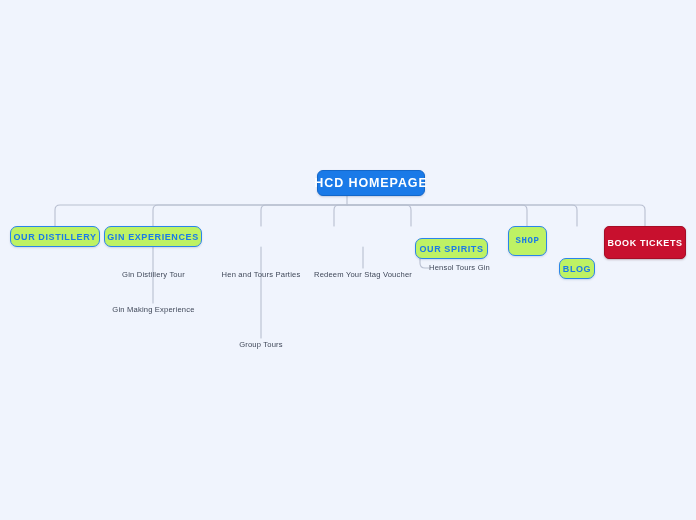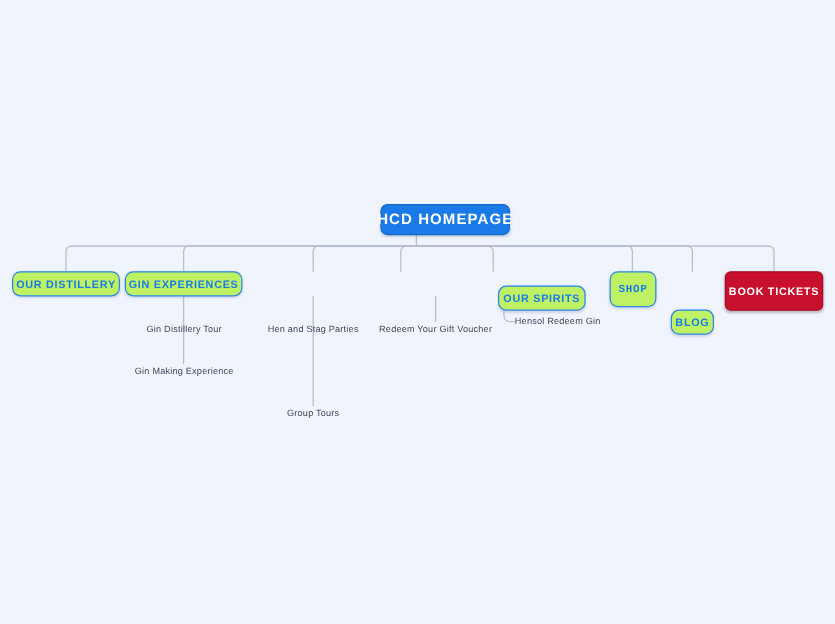--- a/index.html
+++ b/index.html
@@ -128,22 +128,22 @@
   <div class="node node-l2" style="left:508px; top:226px; width:39px; height:30px;font-family:Liberation Mono, monospace;">SHOP</div>
 
   <div class="node node-l2" style="left:559px; top:226px; width:36px; height:21px;margin-top:32px;">BLOG</div>
 
   <div class="node node-l2-accent" style="left:604px; top:226px; width:82px; height:33px;">BOOK TICKETS</div>
 
   <div class="node-leaf" style="left:104px; top:268px; width:99px; height:13px;">Gin Distillery Tour</div>
 
   <div class="node-leaf" style="left:99px; top:303px; width:109px; height:13px;">Gin Making Experience</div>
 
-  <div class="node-leaf" style="left:210px; top:268px; width:102px; height:13px;">Hen and Stag Parties</div>
+  <div class="node-leaf" style="left:210px; top:268px; width:102px; height:13px;">Hen and Tours Parties</div>
 
 
   <div class="node-leaf" style="left:228px; top:338px; width:66px; height:13px;">Group Tours</div>
 
-  <div class="node-leaf" style="left:299px; top:268px; width:128px; height:13px;">Redeem Your Gift Voucher</div>
+  <div class="node-leaf" style="left:299px; top:268px; width:128px; height:13px;">Redeem Your Stag Voucher</div>
 
-  <div class="node-leaf align-left" style="left:429px; top:261px; width:78px; height:13px;">Hensol Redeem Gin</div>
+  <div class="node-leaf align-left" style="left:429px; top:261px; width:78px; height:13px;">Hensol Tours Gin</div>
 
 </div>
 
 </body></html>

